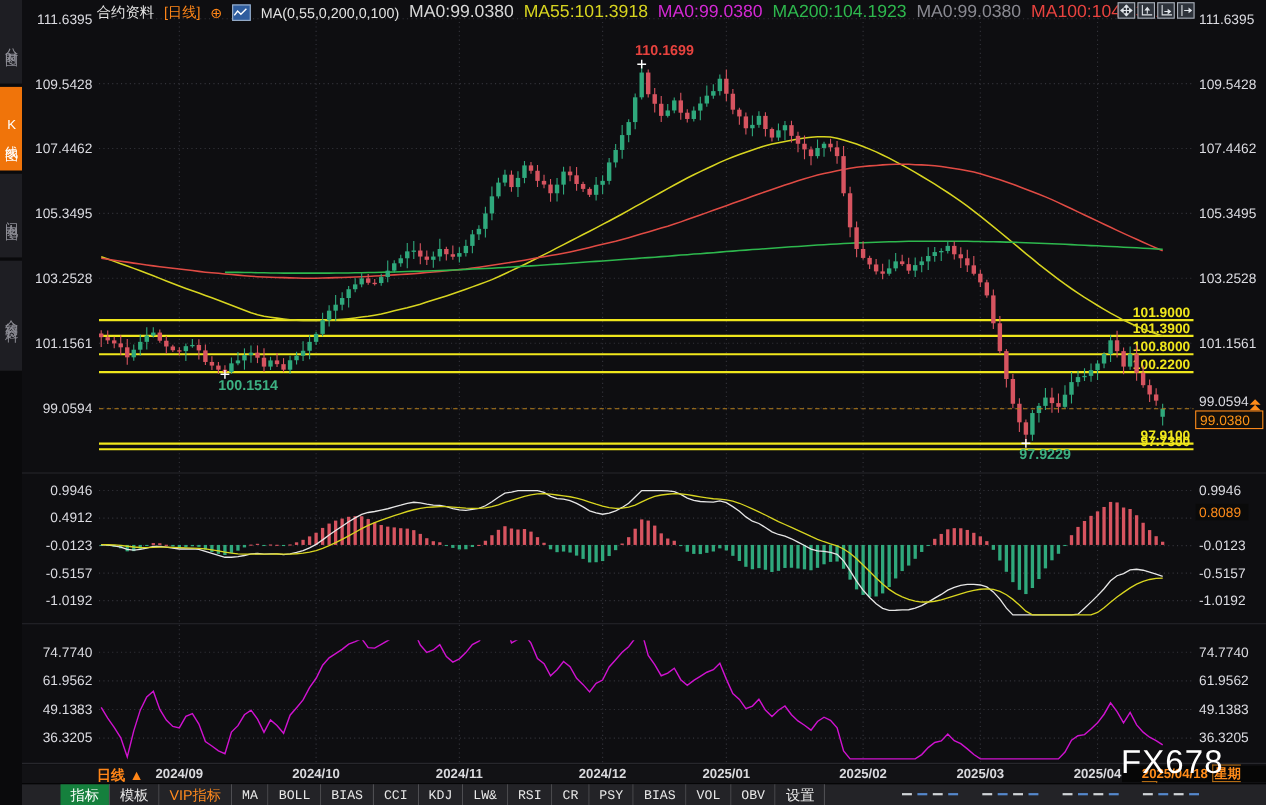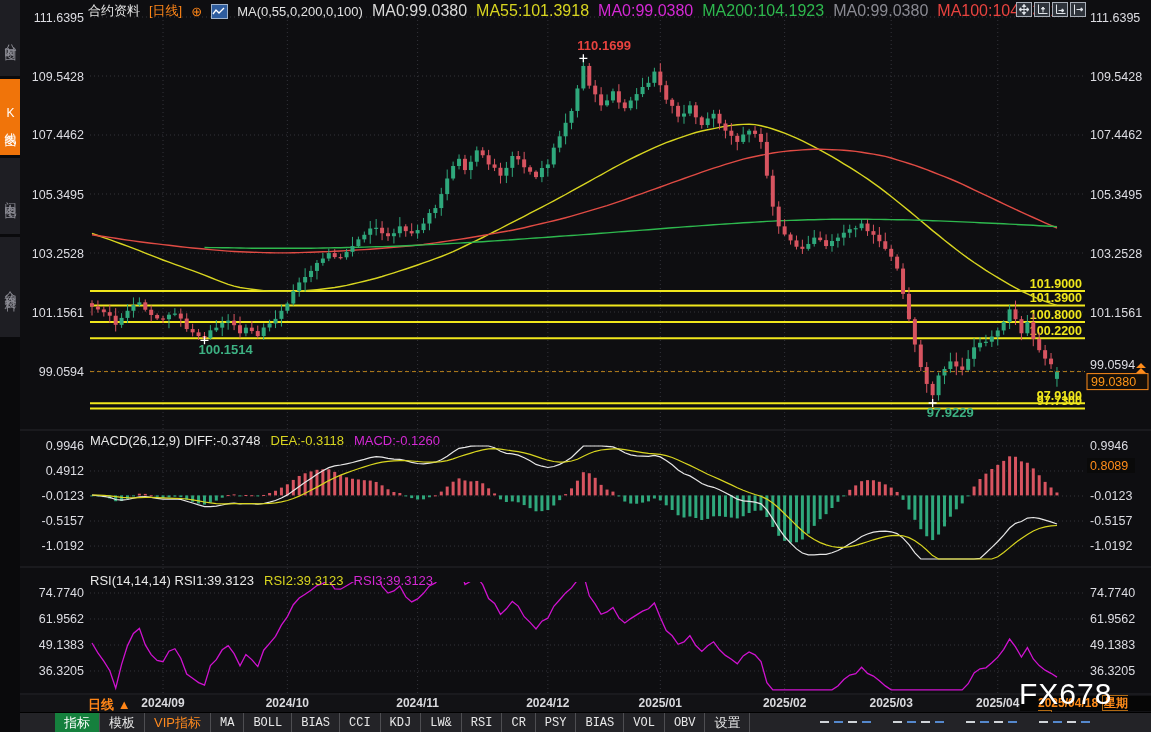--- a/index.html
+++ b/index.html
@@ -706,30 +706,20 @@
         </svg>
       </span>
       <span class="win-icon">
         <svg width="12" height="11" viewBox="0 0 12 11">
           <path d="M2.5 0.5v10" stroke="#dfe3e8" fill="none"></path>
           <path d="M4.5 5.5H11 M11 5.5l-2-1.6v3.2z" stroke="#dfe3e8" fill="#dfe3e8"></path>
         </svg>
       </span>
     </div>
 
-  <div class="pane-header" id="macd-header" style="top:433px">
-      <span style="color: rgb(232, 232, 232);">MACD(26,12,9) DIFF:-0.3748</span>
-      <span style="color: rgb(216, 213, 32);">DEA:-0.3118</span>
-      <span style="color: rgb(212, 41, 212);">MACD:-0.1260</span>
-    </div>
-  <div class="pane-header" id="rsi-header" style="top:573px">
-      <span style="color: rgb(232, 232, 232);">RSI(14,14,14) RSI1:39.3123</span>
-      <span style="color: rgb(216, 213, 32);">RSI2:39.3123</span>
-      <span style="color: rgb(212, 41, 212);">RSI3:39.3123</span>
-    </div>
 
   <div id="xaxis">
     <span class="period-label"><span>日线</span> <span>▲</span></span>
     <span id="months"><span class="month-label" style="left: 143.04px;">2024/09</span><span class="month-label" style="left: 267.36px;">2024/10</span><span class="month-label" style="left: 397.6px;">2024/11</span><span class="month-label" style="left: 527.84px;">2024/12</span><span class="month-label" style="left: 640.32px;">2025/01</span><span class="month-label" style="left: 764.64px;">2025/02</span><span class="month-label" style="left: 871.2px;">2025/03</span><span class="month-label" style="left: 977.76px;">2025/04</span></span>
     <span id="date-box"><span>2025/04/18</span><span class="weekday">星期五</span></span>
   </div>
 
   <div id="watermark">FX678</div>
 
   <div id="toolbar">

